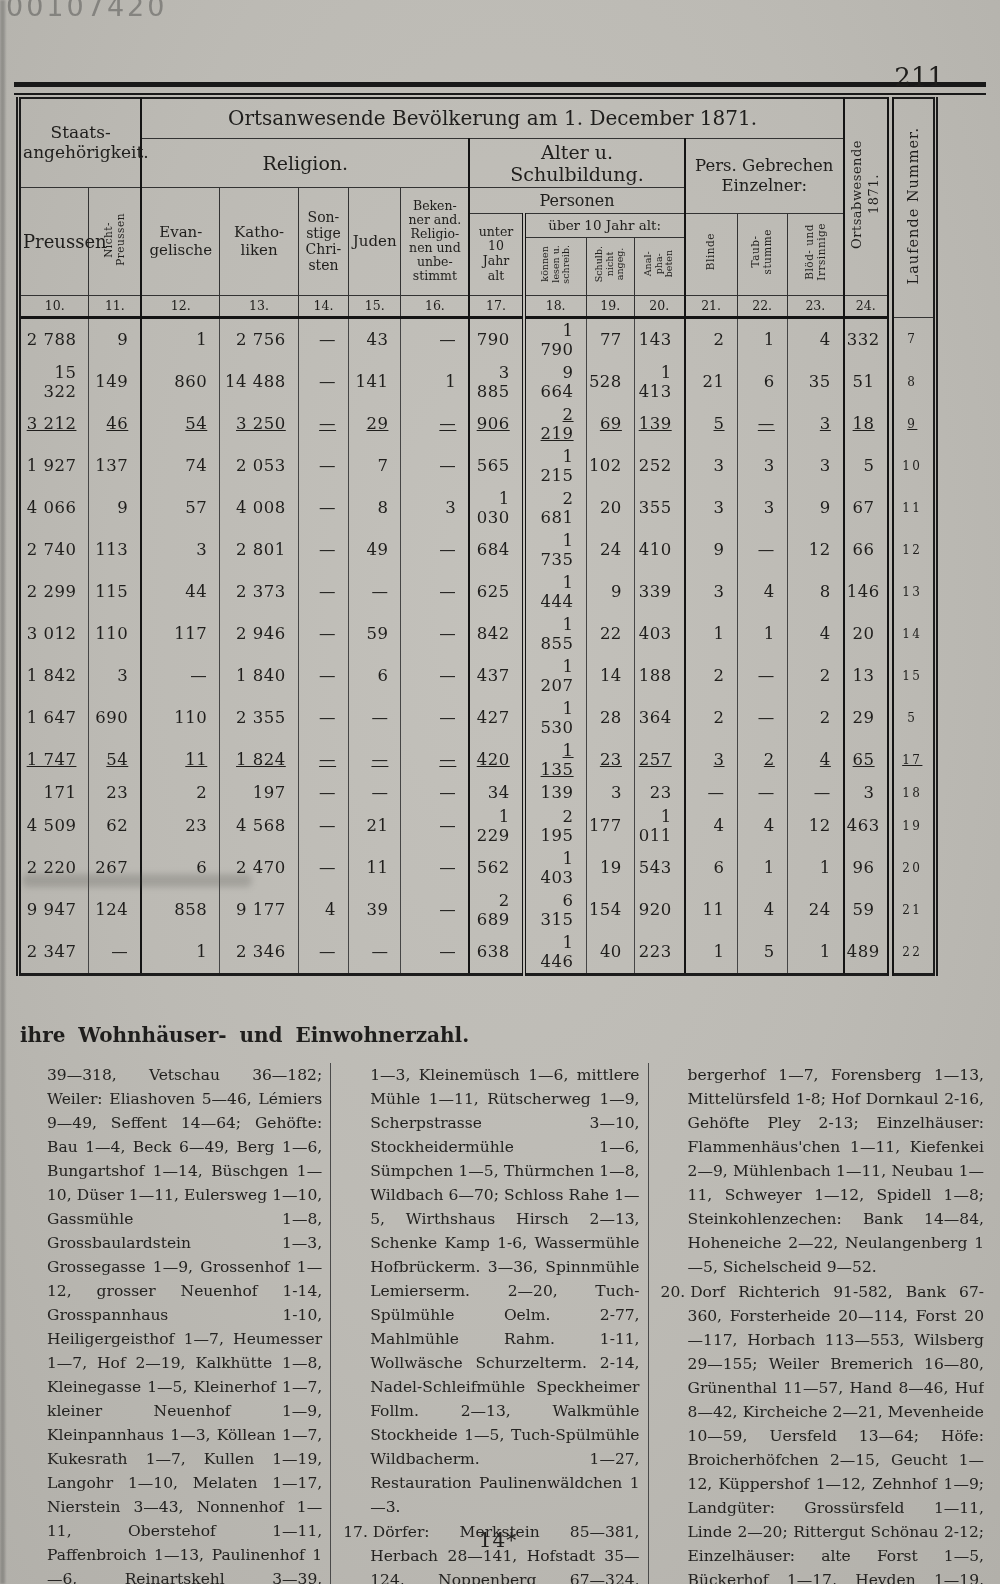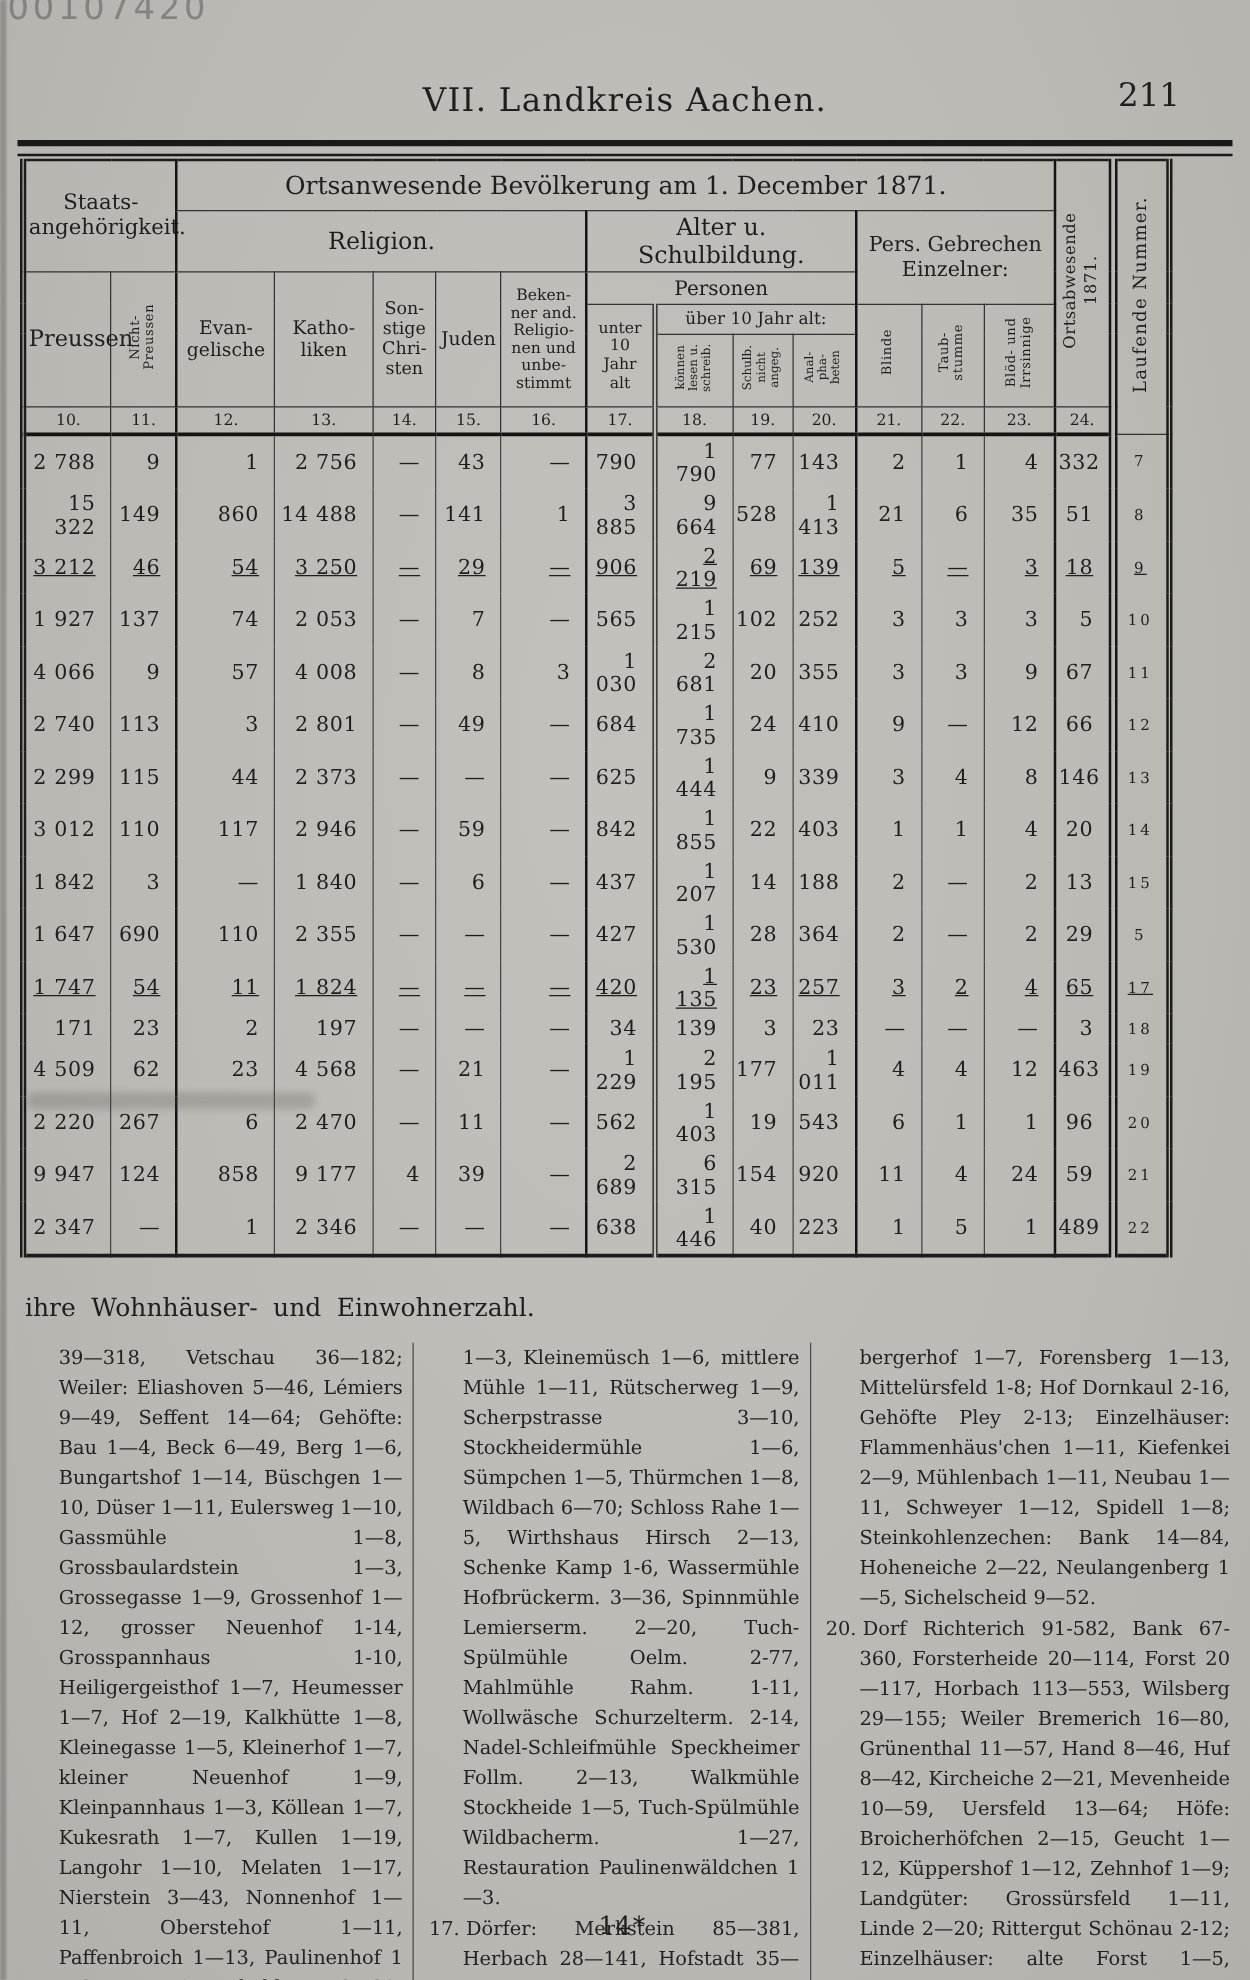--- a/index.html
+++ b/index.html
@@ -50,42 +50,41 @@
     font-size:16.5px;letter-spacing:.5px;padding:2px 12px 2px 2px;height:20px;}
   .dtable .c0{border-left:none !important;}
   .dtable td.c2,.dtable td.c7,.dtable td.c11,.dtable td.c14{border-left:2.5px solid #141414;}
   .dtable th.num.c2,.dtable th.num.c7,.dtable th.num.c11,.dtable th.num.c14{border-left:2.5px solid #141414;}
   .dtable td.c8,.dtable th.num.c8{border-left:4px double #141414;}
   .dtable td.lfd{border-left:7px double #141414;text-align:center;font-size:12px;letter-spacing:2.5px;padding-right:4px;}
   tr.g-s td{padding-top:14px;} tr.g-l td{padding-top:32px;text-decoration:underline;}
   tr.last-row td{padding-bottom:44px;}
 
   
-  .section-heading{margin:28px 0 0 20px;font-size:20px;font-weight:normal;word-spacing:6px;}
+  .section-heading{margin:47px 0 0 20px;font-size:20px;font-weight:bold;word-spacing:6px;}
   .text-cols{display:flex;margin:16px 16px 0 20px;height:556px;overflow:hidden;}
   .tcol{font-size:15.5px;line-height:24px;text-align:justify;color:#232220;}
   .tcol-1{width:312px;padding-right:8px;border-right:1.5px solid #4a4a4a;}
   .tcol-2{width:306px;padding:0 8px 0 12px;border-right:1.5px solid #4a4a4a;}
   .tcol-3{width:334px;padding-left:12px;}
   .tcol p{margin:0 0 1px 0;}
   .tcol p.hang{padding-left:27px;text-indent:-27px;}
   .tcol p.cont{text-indent:0;}
   .tcol-1 p{padding-left:0;text-indent:0;}
   .pnum{padding-right:5px;}
   .footer-mark{position:absolute;left:348px;width:300px;top:1528px;text-align:center;font-size:20px;letter-spacing:1px;}
 </style>
 </head>
 <body>
 
 <div class="scan-edge"></div>
 <div class="smudge"></div>
 <div class="stamp">00107420</div>
 
 <div class="doc-header">
-  <div class="doc-title">VII. Landkreis Aachen.</div>
   <div class="page-number">211</div>
 </div>
 
 <div class="top-rule"></div>
 
 <div class="tbl-wrap">
 <table class="dtable">
   <colgroup>
     <col style="width:70px">
         <col style="width:52px">

